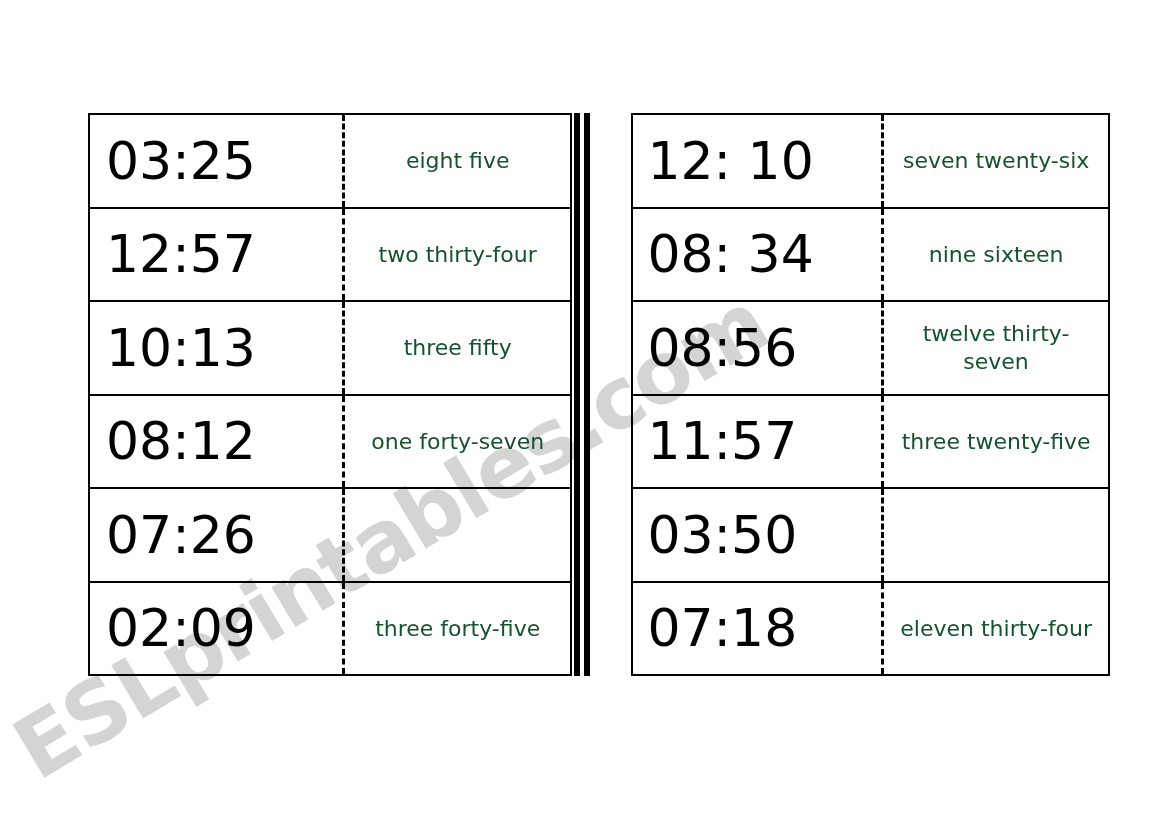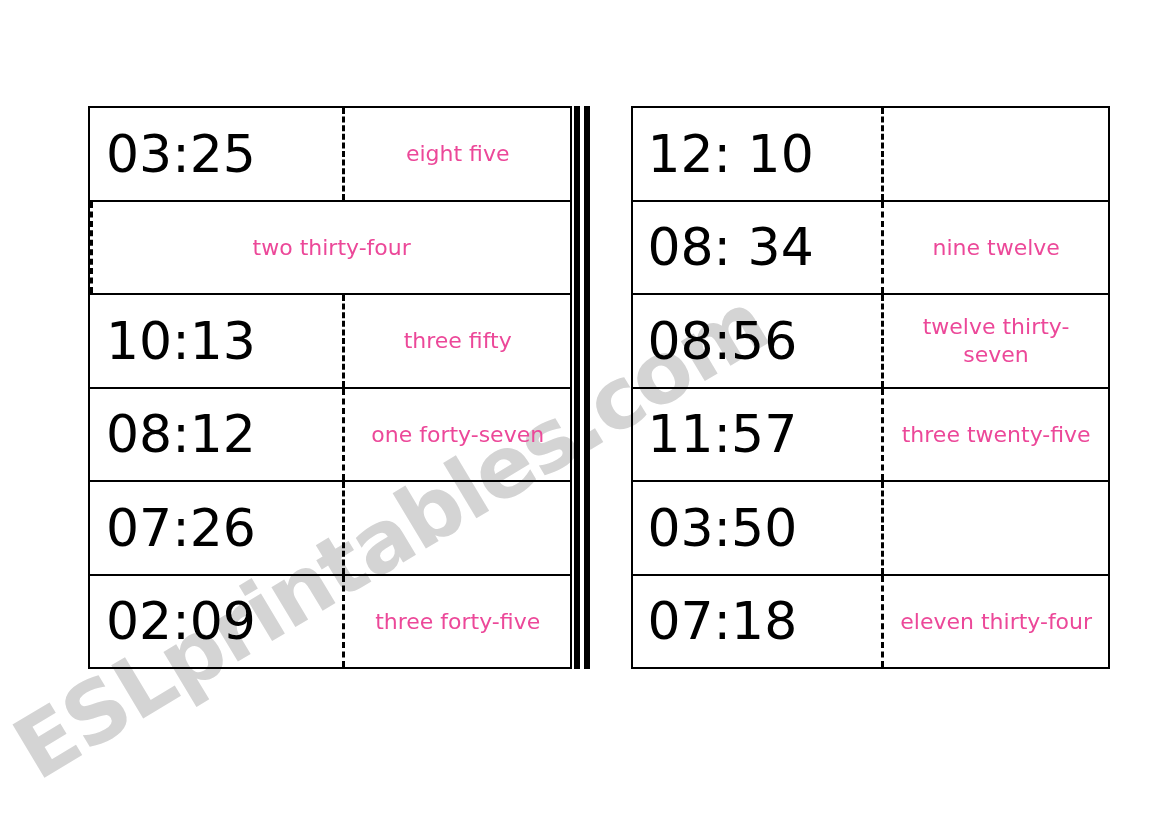--- a/index.html
+++ b/index.html
@@ -31,21 +31,21 @@
     white-space: nowrap;
     z-index: 1;
     pointer-events: none;
     user-select: none;
   }
 
   
   #worksheet {
     position: absolute;
     left: 88px;
-    top: 106px;
+    top: 113px;
     width: 1022px;
     height: 563px;
     display: flex;
     flex-direction: row;
     z-index: 3;
   }
 
   .domino-table {
     height: 100%;
     display: flex;
@@ -94,21 +94,21 @@
     flex: 1 1 auto;
     display: flex;
     align-items: center;
     justify-content: center;
     text-align: center;
     padding: 0 6px;
     box-sizing: border-box;
     font-family: "DejaVu Sans", sans-serif;
     font-size: 22px;
     font-weight: 500;
-    color: #ec4899;
+    color: #14532d;
     line-height: 1.25;
   }
 
   
   #center-separator {
     width: 20px;
     height: 100%;
     display: flex;
     flex-direction: row;
     align-items: stretch;
@@ -135,20 +135,21 @@
 
   <div class="domino-table left">
 
     <div class="domino-row">
       <div class="cell-time">03:25</div>
       <div class="cell-divider"></div>
       <div class="cell-words">eight five</div>
     </div>
 
     <div class="domino-row">
+      <div class="cell-time">12:57</div>
       <div class="cell-divider"></div>
       <div class="cell-words">two thirty-four</div>
     </div>
 
     <div class="domino-row">
       <div class="cell-time">10:13</div>
       <div class="cell-divider"></div>
       <div class="cell-words">three fifty</div>
     </div>
 
@@ -175,26 +176,27 @@
     <div class="bar"></div>
     <div class="gap"></div>
     <div class="bar"></div>
   </div>
 
   <div class="domino-table right">
 
     <div class="domino-row">
       <div class="cell-time">12: 10</div>
       <div class="cell-divider"></div>
+      <div class="cell-words">seven twenty-six</div>
     </div>
 
     <div class="domino-row">
       <div class="cell-time">08: 34</div>
       <div class="cell-divider"></div>
-      <div class="cell-words">nine twelve</div>
+      <div class="cell-words">nine sixteen</div>
     </div>
 
     <div class="domino-row">
       <div class="cell-time">08:56</div>
       <div class="cell-divider"></div>
       <div class="cell-words">twelve thirty-seven</div>
     </div>
 
     <div class="domino-row">
       <div class="cell-time">11:57</div>

